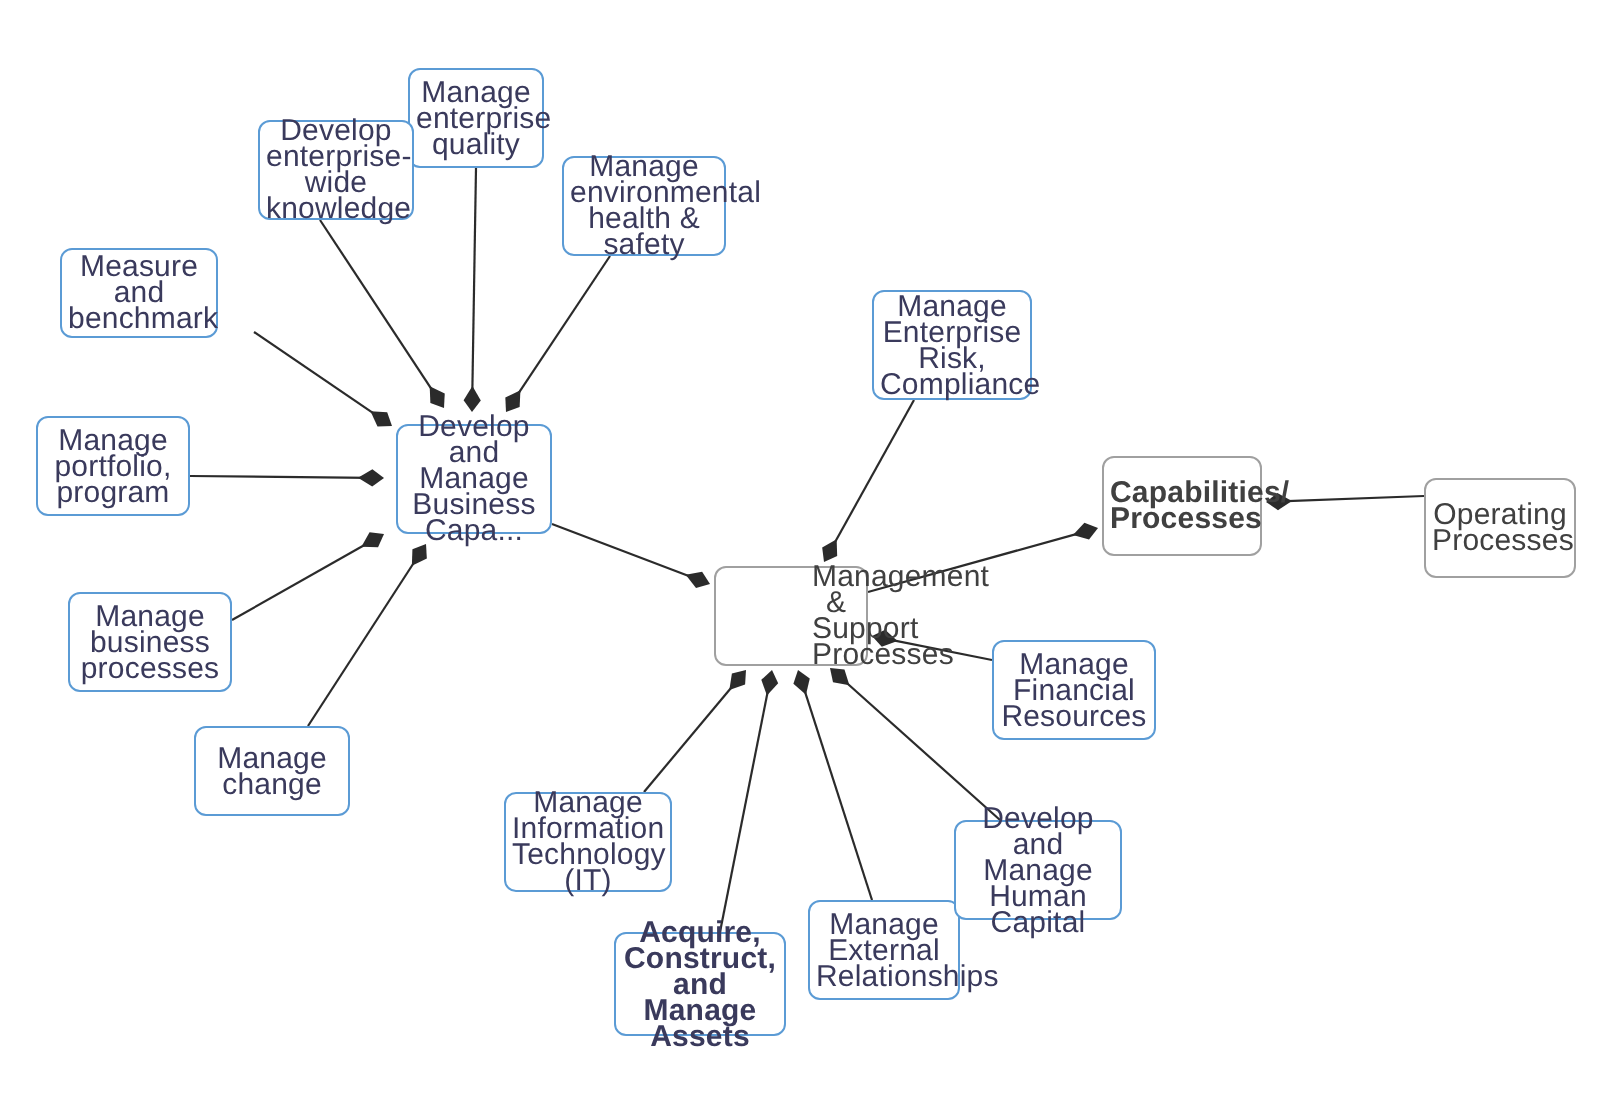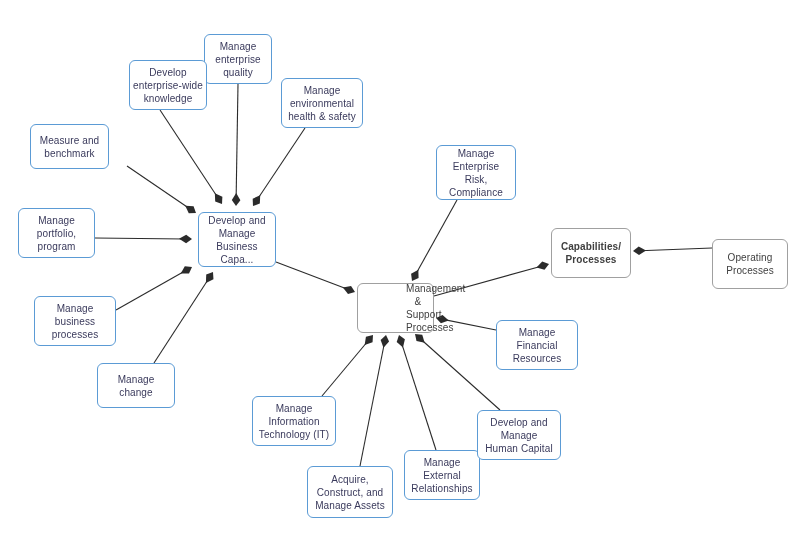--- a/index.html
+++ b/index.html
@@ -25,21 +25,21 @@
     height: 550px;
     pointer-events: none;
   }
   .node {
     position: absolute;
     box-sizing: border-box;
     border: 1px solid #5b9bd5;
     border-radius: 6px;
     background: #ffffff;
     color: #3a3a5c;
-    font-size: 10px;
+    font-size: 15px;
     line-height: 13px;
     display: flex;
     align-items: center;
     justify-content: center;
     text-align: center;
     padding: 2px 3px;
     white-space: pre-line;
     letter-spacing: 0.1px;
   }
   .node.gray {
@@ -154,21 +154,21 @@
       <div class="node gray" style="left: 551px; top: 228px; width: 80px; height: 50px; font-weight: bold;"><span class="node-label">Capabilities/
 Processes</span></div>
       <div class="node gray" style="left: 712px; top: 220px; width: 76px; height: 50px; margin-top: 19px;"><span class="node-label">Operating
 Processes</span></div>
       <div class="node" style="left: 496px; top: 320px; width: 82px; height: 50px;"><span class="node-label">Manage
 Financial
 Resources</span></div>
       <div class="node" style="left: 252px; top: 396px; width: 84px; height: 50px;"><span class="node-label">Manage
 Information
 Technology (IT)</span></div>
-      <div class="node" style="left: 307px; top: 466px; width: 86px; height: 52px;"><span class="node-label">Acquire,
+      <div class="node" style="left: 307px; top: 466px; width: 86px; height: 52px; font-weight: bold;"><span class="node-label">Acquire,
 Construct, and
 Manage Assets</span></div>
       <div class="node" style="left: 404px; top: 450px; width: 76px; height: 50px;"><span class="node-label">Manage
 External
 Relationships</span></div>
       <div class="node" style="left: 477px; top: 410px; width: 84px; height: 50px;"><span class="node-label">Develop and
 Manage
 Human Capital</span></div>
     </div>
 </div>

